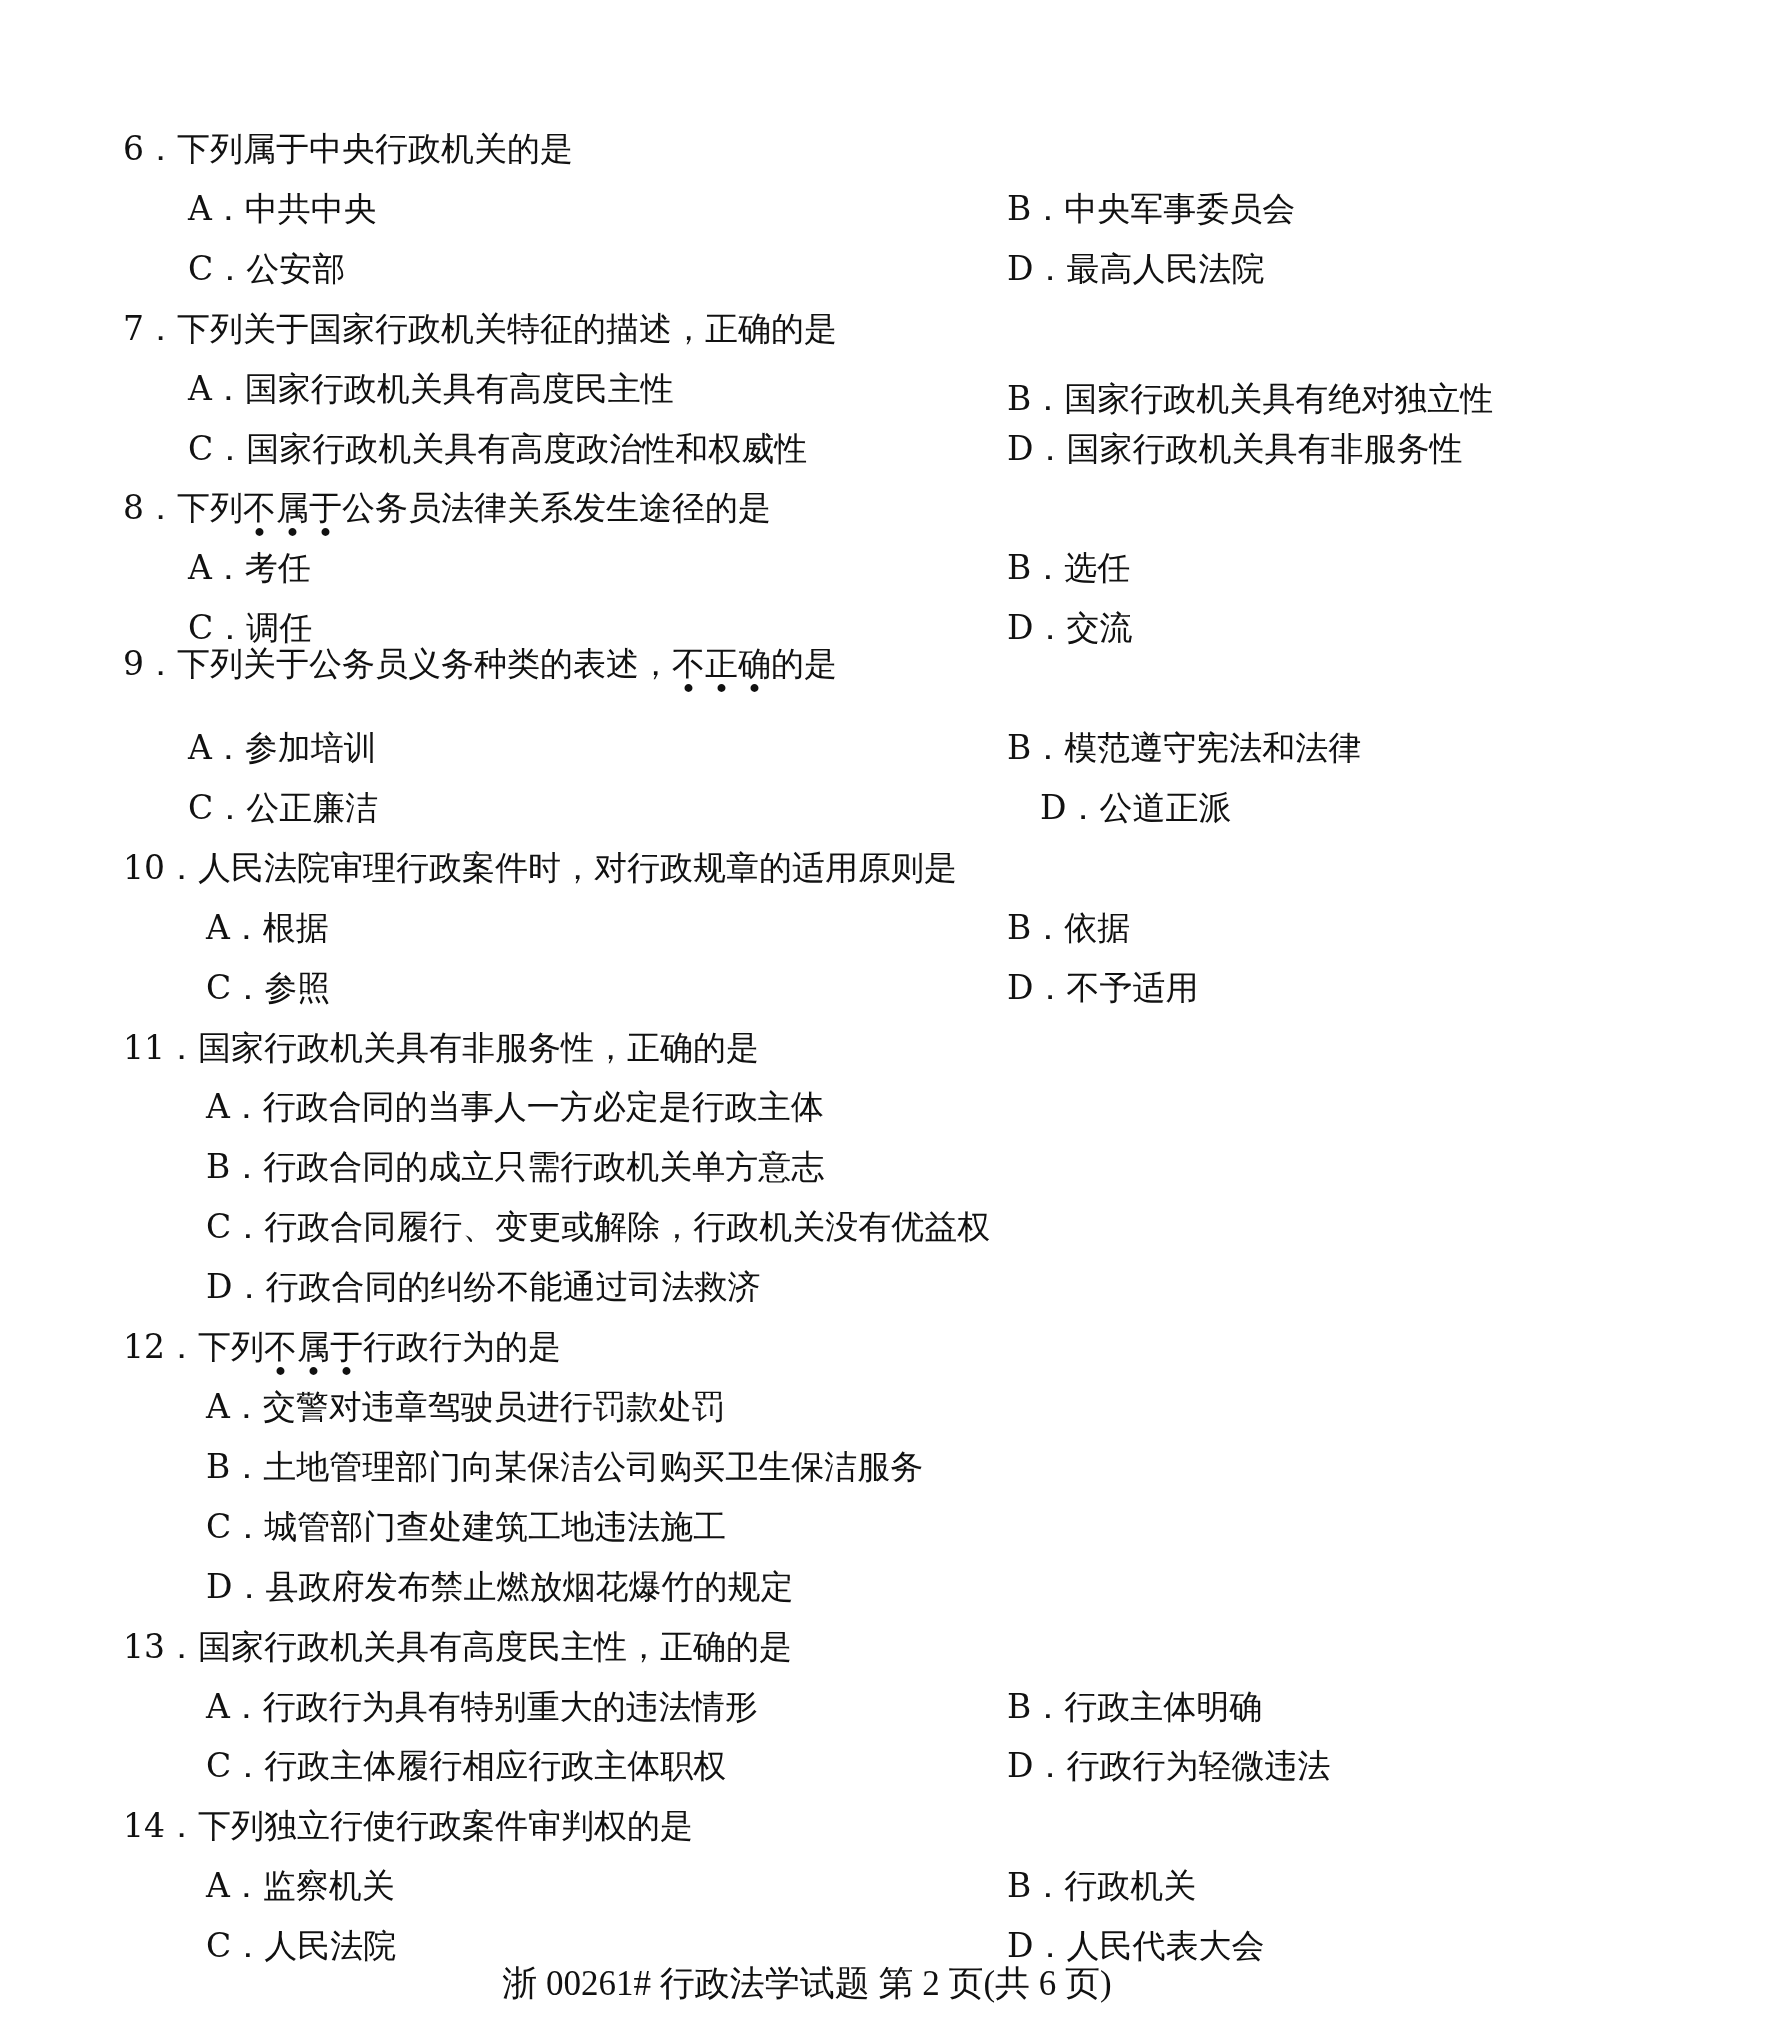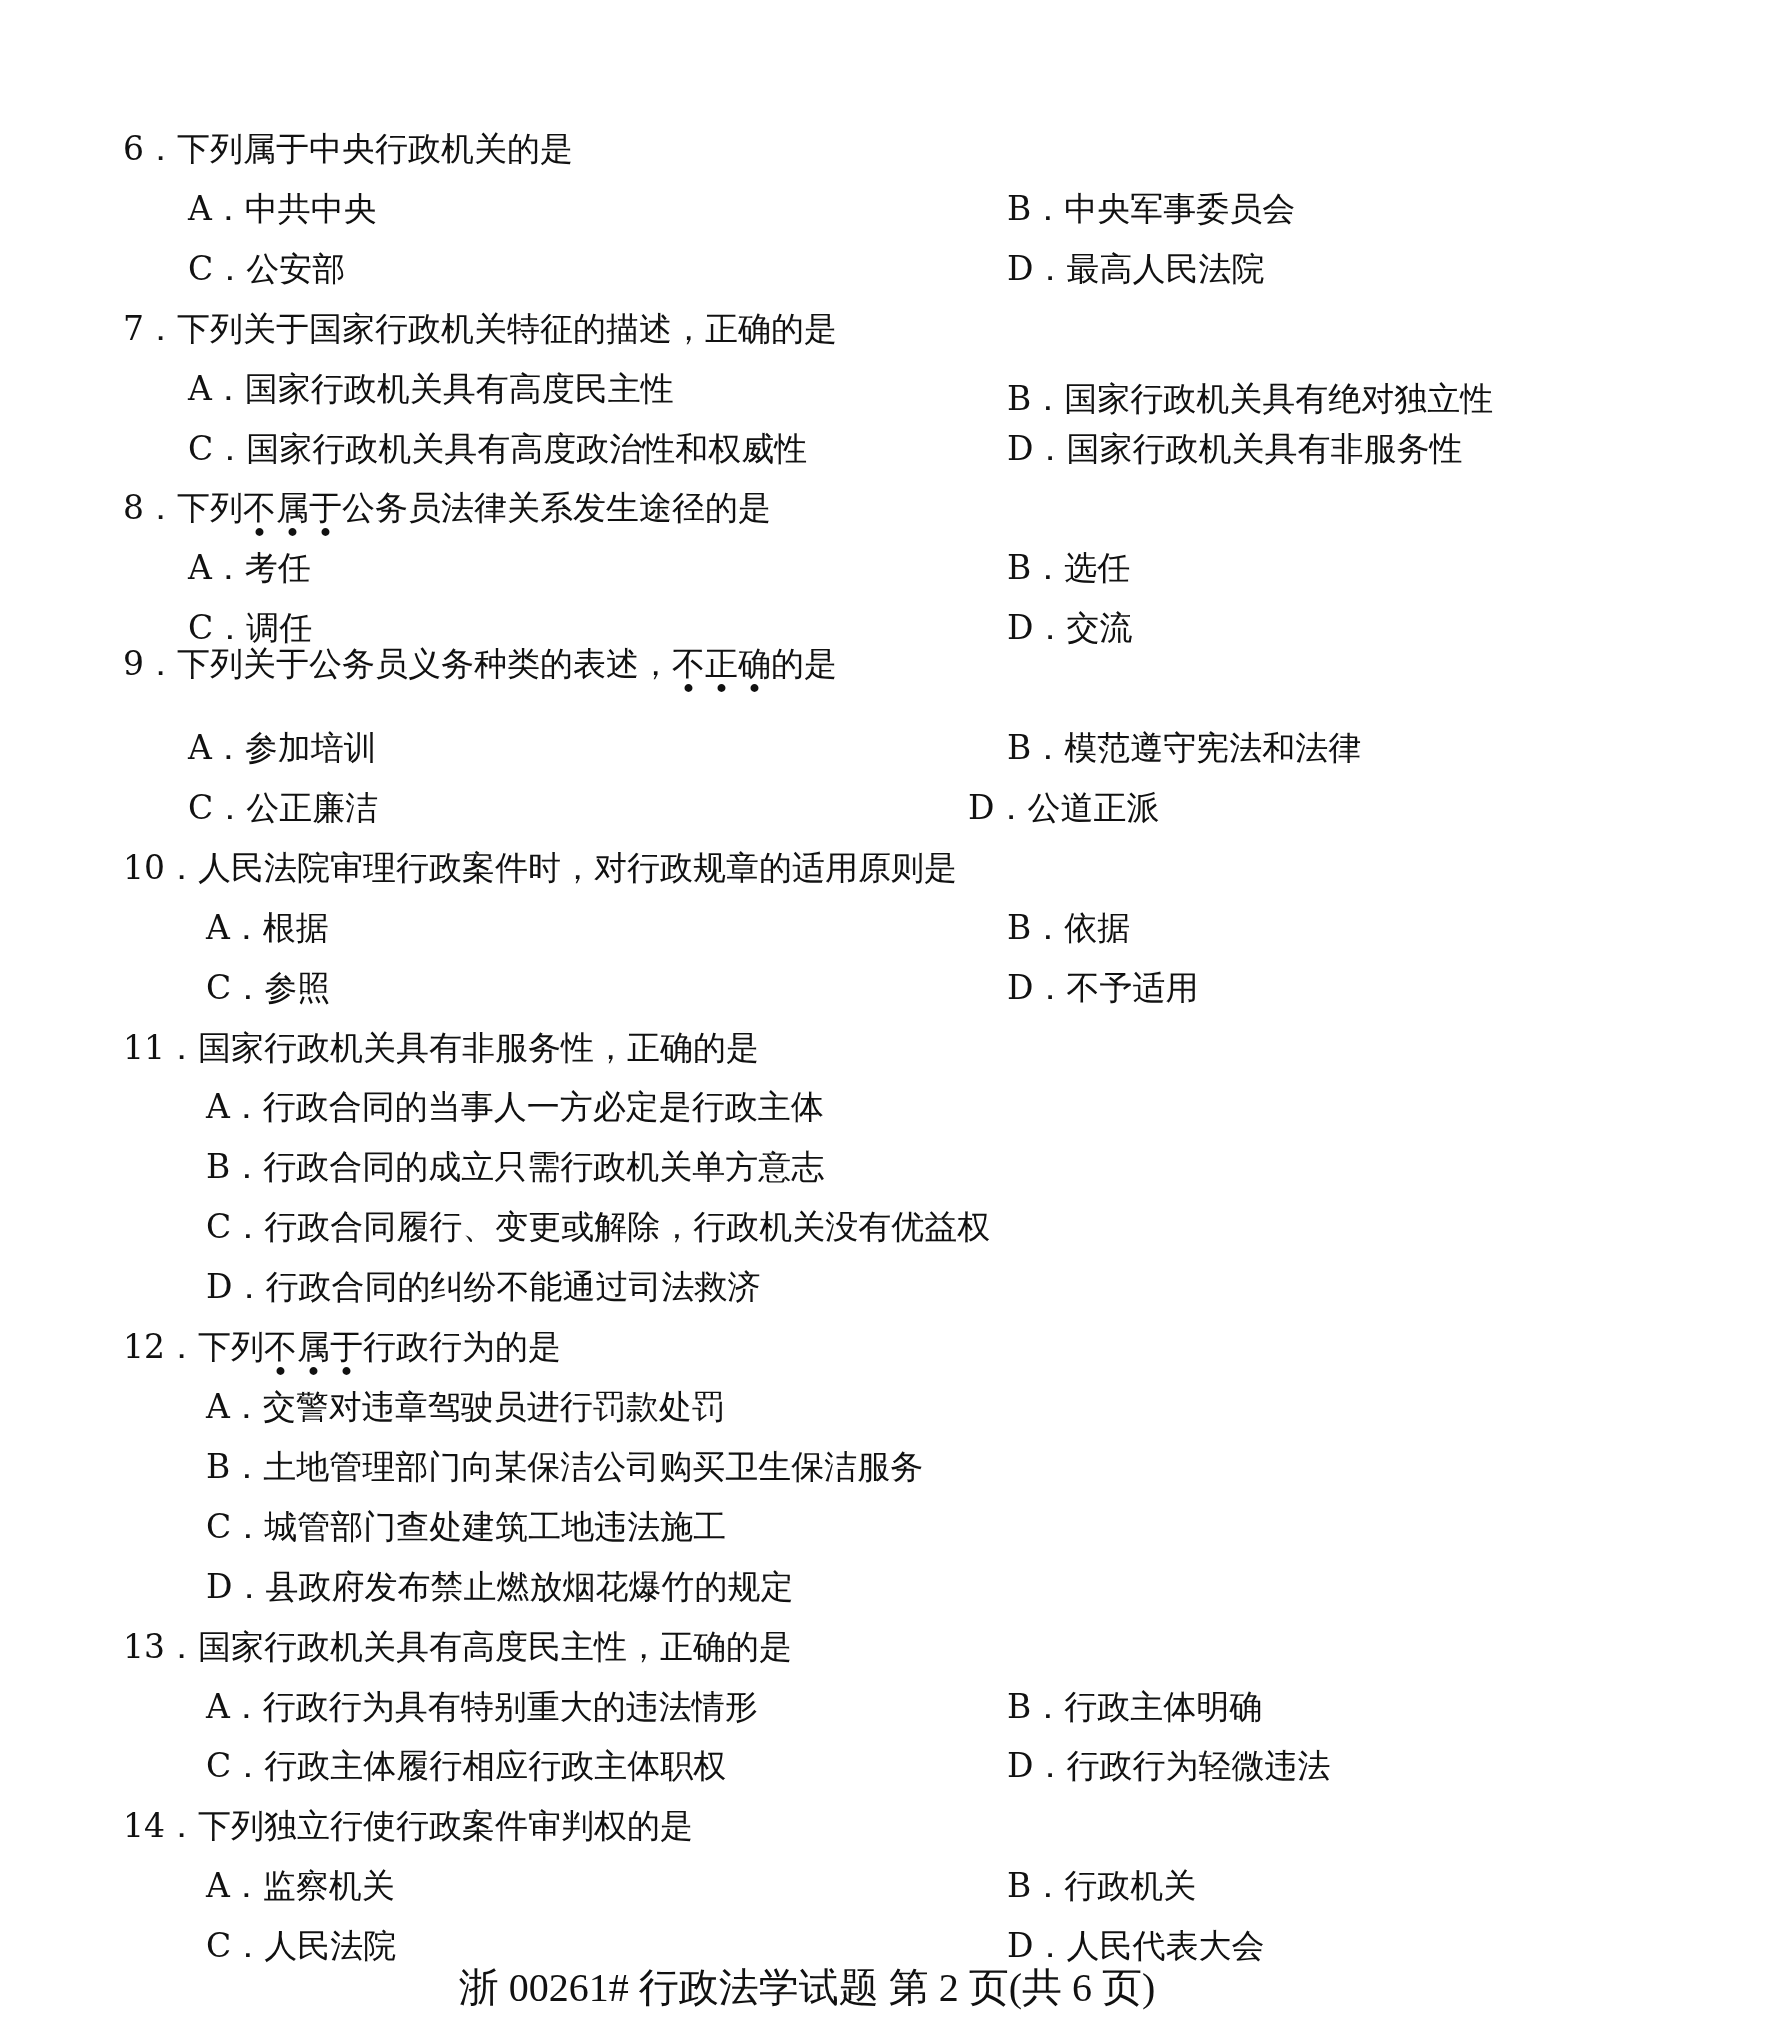--- a/index.html
+++ b/index.html
@@ -3,21 +3,21 @@
 <meta charset="utf-8">
 <style>
   html, body { margin:0; padding:0; background:#ffffff; }
   body { width:1790px; height:2035px; position:relative; overflow:hidden;
          font-family: "DejaVu Serif", "Liberation Serif", serif; color:#111; }
   .line { position:absolute; font-size:33px; line-height:43px; white-space:nowrap;margin-top:44px; }
   .em { position:relative; display:inline-block; }
   .em::after { content:"·"; position:absolute; left:50%; transform:translateX(-50%);
                top:24.5px; font-size:43px; font-weight:bold; }
   .footer { position:absolute; top:1960px; left:0; width:1614px; text-align:center;
-            font-size:40px; font-family:"Liberation Serif","DejaVu Serif",serif; }
+            font-size:35px; font-family:"Liberation Serif","DejaVu Serif",serif; }
 </style>
 </head>
 <body>
 
 <div class="line" style="top:83px;left:123px">
   <span>6．</span><span>下列属于中央行政机关的是</span>
 </div>
 <div class="line" style="top:143px;left:188px">A．中共中央</div>
 <div class="line" style="top:143px;left:1007px">B．中央军事委员会</div>
 <div class="line" style="top:203px;left:188px">C．公安部</div>
@@ -38,21 +38,21 @@
 <div class="line" style="top:502px;left:1007px">B．选任</div>
 <div class="line" style="top:562px;left:188px">C．调任</div>
 <div class="line" style="top:562px;left:1007px">D．交流</div>
 
 <div class="line" style="top:598px;left:123px">
   <span>9．</span><span>下列关于公务员义务种类的表述，</span><span class="em">不</span><span class="em">正</span><span class="em">确</span><span>的是</span>
 </div>
 <div class="line" style="top:682px;left:188px">A．参加培训</div>
 <div class="line" style="top:682px;left:1007px">B．模范遵守宪法和法律</div>
 <div class="line" style="top:742px;left:188px">C．公正廉洁</div>
-<div class="line" style="top:742px;left:968px">D．公道正派</div>
+<div class="line" style="top:742px;left:1040px">D．公道正派</div>
 
 <div class="line" style="top:802px;left:123px">
   <span>10．</span><span>人民法院审理行政案件时，对行政规章的适用原则是</span>
 </div>
 <div class="line" style="top:862px;left:206px">A．根据</div>
 <div class="line" style="top:862px;left:1007px">B．依据</div>
 <div class="line" style="top:922px;left:206px">C．参照</div>
 <div class="line" style="top:922px;left:1007px">D．不予适用</div>
 
 <div class="line" style="top:982px;left:123px">

